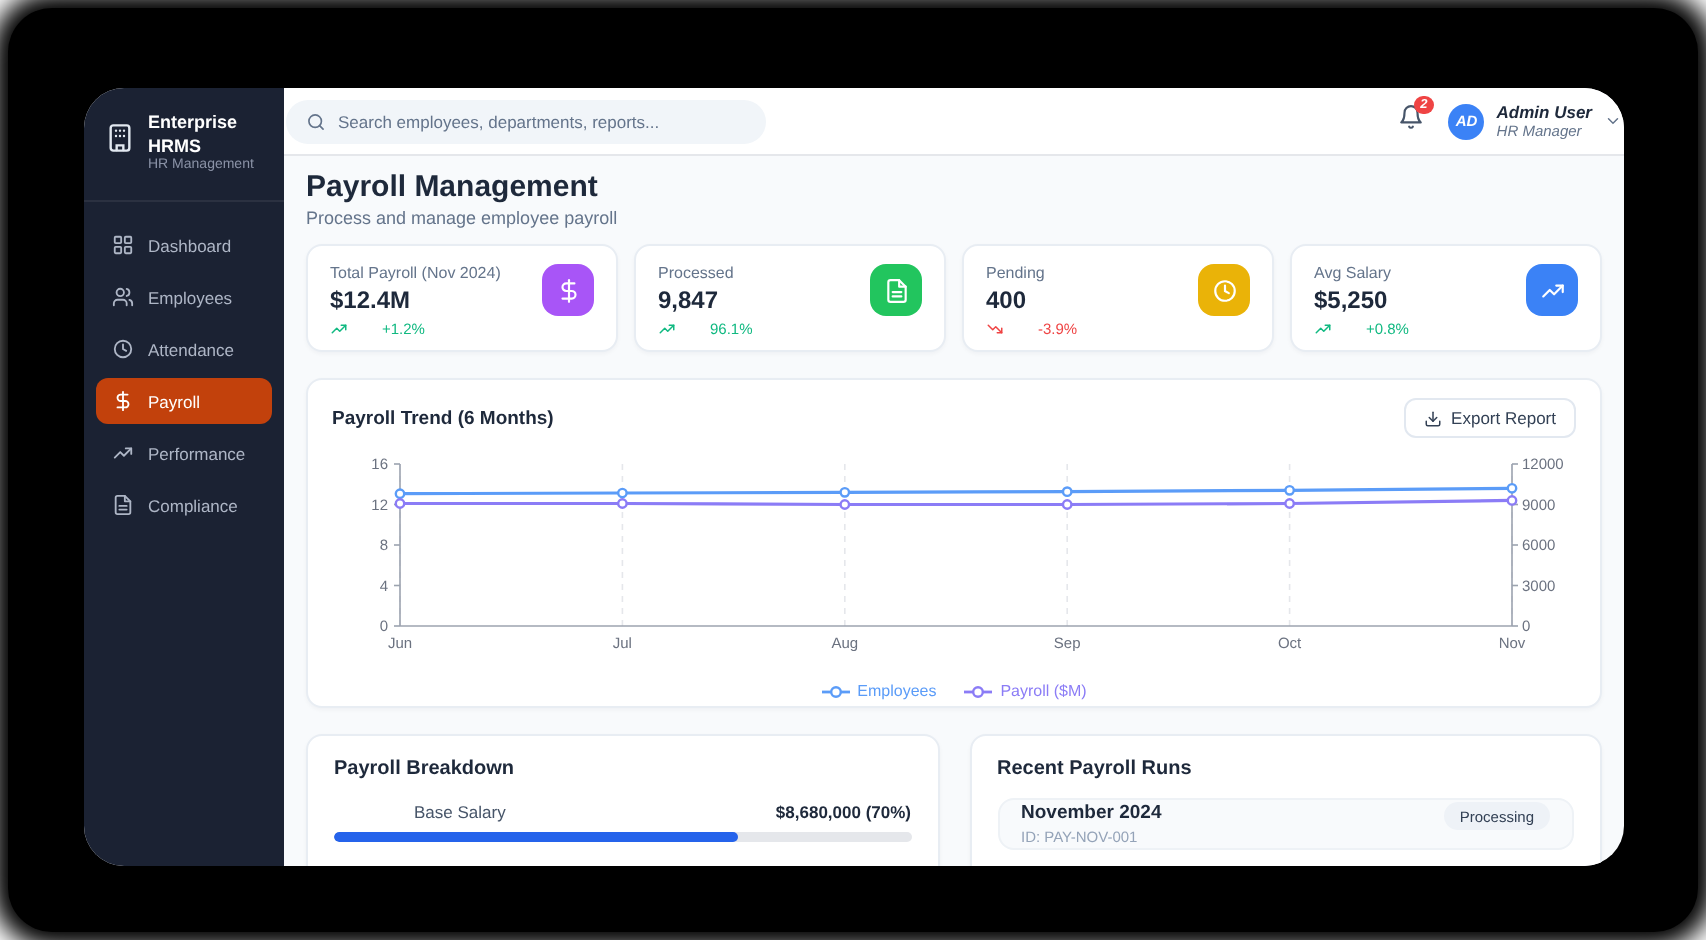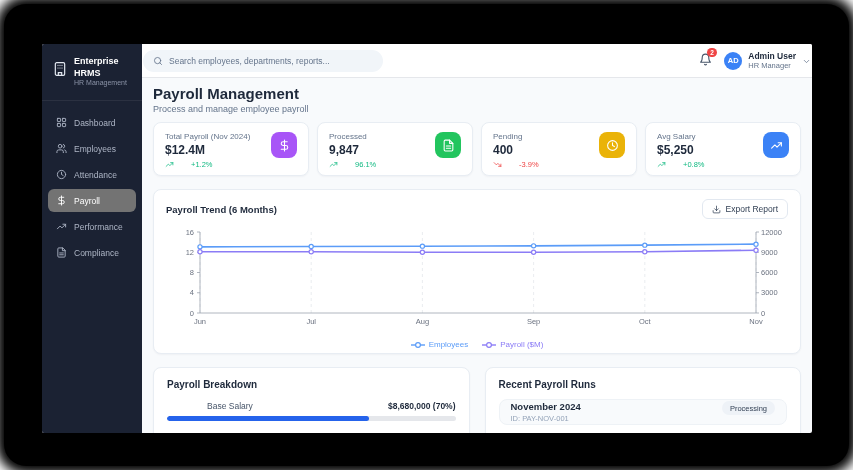--- a/index.html
+++ b/index.html
@@ -2,46 +2,46 @@
 <html><head>
 <meta charset="utf-8">
 <style>
   * { margin:0; padding:0; box-sizing:border-box; }
   html,body { width:853px; height:470px; overflow:hidden; background:#fff;
     font-family:"Liberation Sans", sans-serif; }
   .frame { position:fixed; inset:0; background:#fff; }
   .frame::before { content:''; position:absolute; inset:4px; background:#000;
     border-radius:22px; box-shadow:0 0 12px 8px #000; }
   .app-window { position:absolute; left:42px; top:44px; width:770px; height:389px;
-    background:#f8fafc; border-radius:2px; overflow:hidden; display:flex; }
+    background:#f8fafc; border-radius:20px; overflow:hidden; display:flex; }
   
   .sidebar { width:100px; flex:0 0 100px; background:#1b2233; color:#cbd5e1;
     display:flex; flex-direction:column; }
   .brand { display:flex; align-items:center; gap:6px; padding:12px 8px 14px 10px;
     border-bottom:1px solid rgba(255,255,255,.07); }
   .brand-icon svg { width:16px; height:16px; stroke:#e2e8f0; }
   .brand-name { font-size:9px; font-weight:bold; color:#fff; line-height:1.3; }
   .brand-tag { font-size:7px; color:#8b93a7; }
   nav { padding:10px 6px; display:flex; flex-direction:column; gap:3px; }
   .nav-item { display:flex; align-items:center; gap:7px; padding:6px 8px;
     border-radius:6px; font-size:8.5px; color:#aeb6c6; cursor:pointer; }
   .nav-item svg { width:11px; height:11px; stroke:#aeb6c6; flex:0 0 11px; }
-  .nav-item.active { background:#737373; color:#fff; }
+  .nav-item.active { background:#c2410c; color:#fff; }
   .nav-item.active svg { stroke:#fff; }
   
   .main { flex:1; display:flex; flex-direction:column; min-width:0; }
   .topbar { height:34px; flex:0 0 34px; background:#fff; border-bottom:1px solid #e5e7eb;
     display:flex; align-items:center; justify-content:space-between; padding:0 1px; }
   .search { display:flex; align-items:center; gap:6px; background:#f1f5f9;
     border-radius:999px; padding:0 10px; width:240px; height:22px; }
   .search svg { width:10px; height:10px; stroke:#64748b; flex:0 0 10px; }
   .search input { border:none; outline:none; background:transparent; width:100%;
     font-size:8.5px; color:#334155; font-family:"Liberation Sans", sans-serif; }
   .search input::placeholder { color:#64748b; }
-  .topbar-right { display:flex; align-items:center; gap:12px; }
+  .topbar-right { display:flex; align-items:center; gap:12px;font-style:italic; }
   .bell { position:relative; cursor:pointer; }
   .bell svg { width:13px; height:13px; stroke:#475569; }
   .bell-badge { position:absolute; top:-4px; right:-5px; background:#ef4444; color:#fff;
     font-size:6.5px; font-weight:bold; border-radius:999px; padding:1px 3.5px; }
   .user { display:flex; align-items:center; gap:6px; cursor:pointer; }
   .avatar { width:18px; height:18px; border-radius:50%; background:#3b82f6; color:#fff;
     font-size:7.5px; font-weight:bold; display:flex; align-items:center; justify-content:center; }
   .user-name { font-size:8.5px; font-weight:bold; color:#1e293b; line-height:1.25; }
   .user-role { font-size:7.5px; color:#64748b; }
   .chev svg { width:9px; height:9px; stroke:#64748b; }

